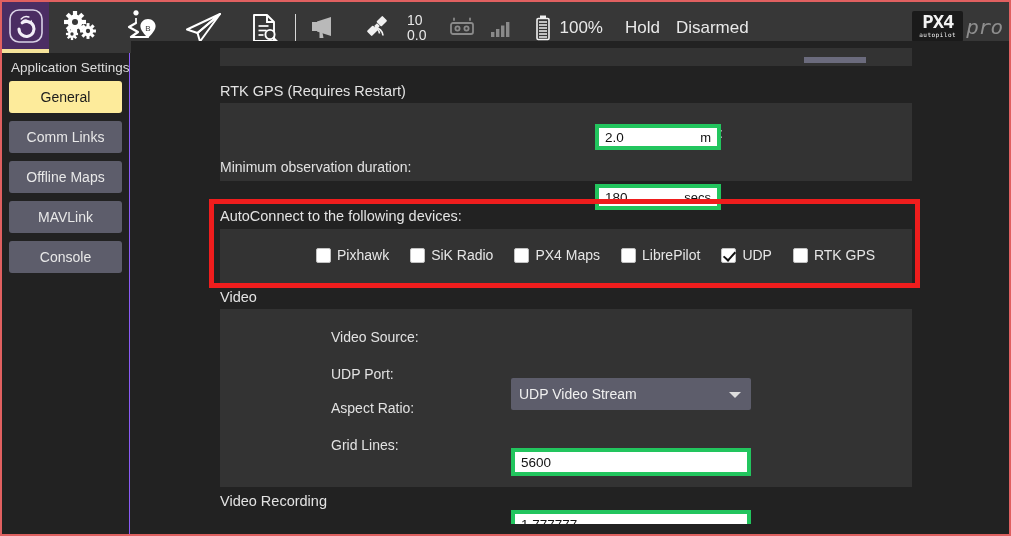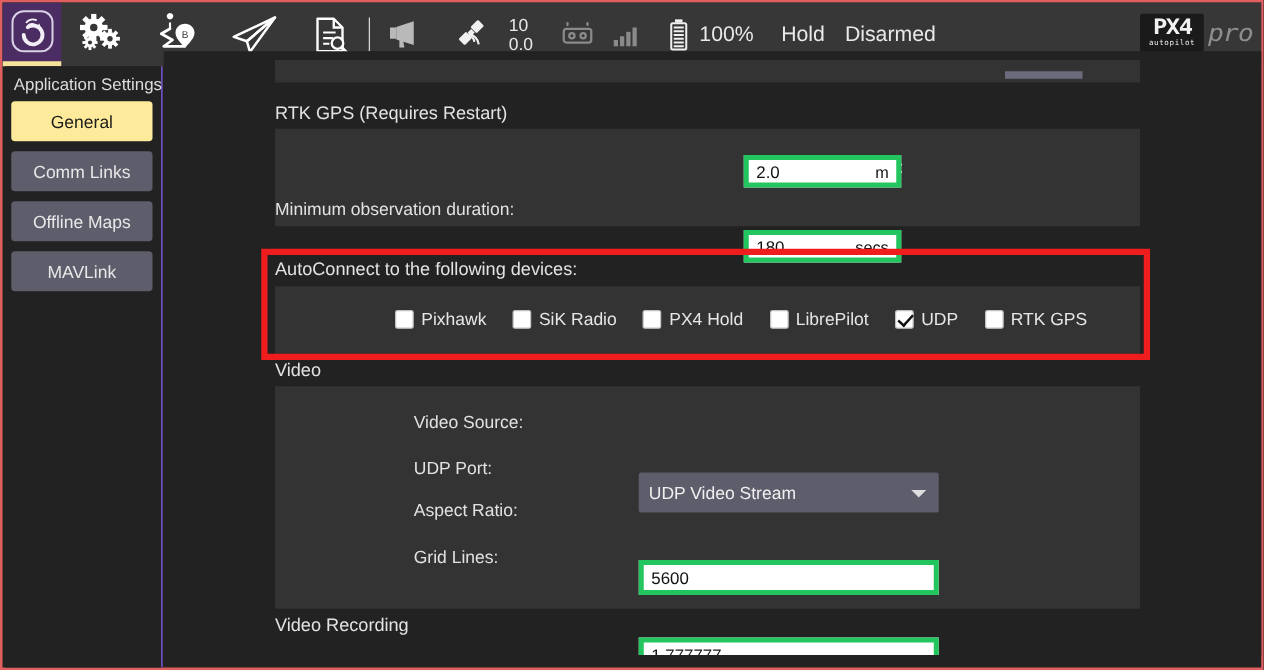--- a/index.html
+++ b/index.html
@@ -505,20 +505,21 @@
     </div>
   </div>
 
   <div id="sidebar">
     <div id="sidebar-title">Application Settings</div>
 
     <div class="side-btn selected">General</div>
     <div class="side-btn">Comm Links</div>
     <div class="side-btn">Offline Maps</div>
     <div class="side-btn">MAVLink</div>
+    <div class="side-btn">Console</div>
   </div>
 
   <div id="content">
 
     <div class="cut-panel">
       <div class="cut-thumb"></div>
     </div>
 
     <div class="sec-title" style="left:89px; top:42px;">RTK GPS (Requires Restart)</div>
 
@@ -551,21 +552,21 @@
         <span class="cblabel">Pixhawk</span>
       </label>
 
       <label class="cbitem">
         <span class="cbbox"></span>
         <span class="cblabel">SiK Radio</span>
       </label>
 
       <label class="cbitem">
         <span class="cbbox"></span>
-        <span class="cblabel">PX4 Hold</span>
+        <span class="cblabel">PX4 Maps</span>
       </label>
 
       <label class="cbitem">
         <span class="cbbox"></span>
         <span class="cblabel">LibrePilot</span>
       </label>
 
       <label class="cbitem">
         <span class="cbbox checked"></span>
         <span class="cblabel">UDP</span>

